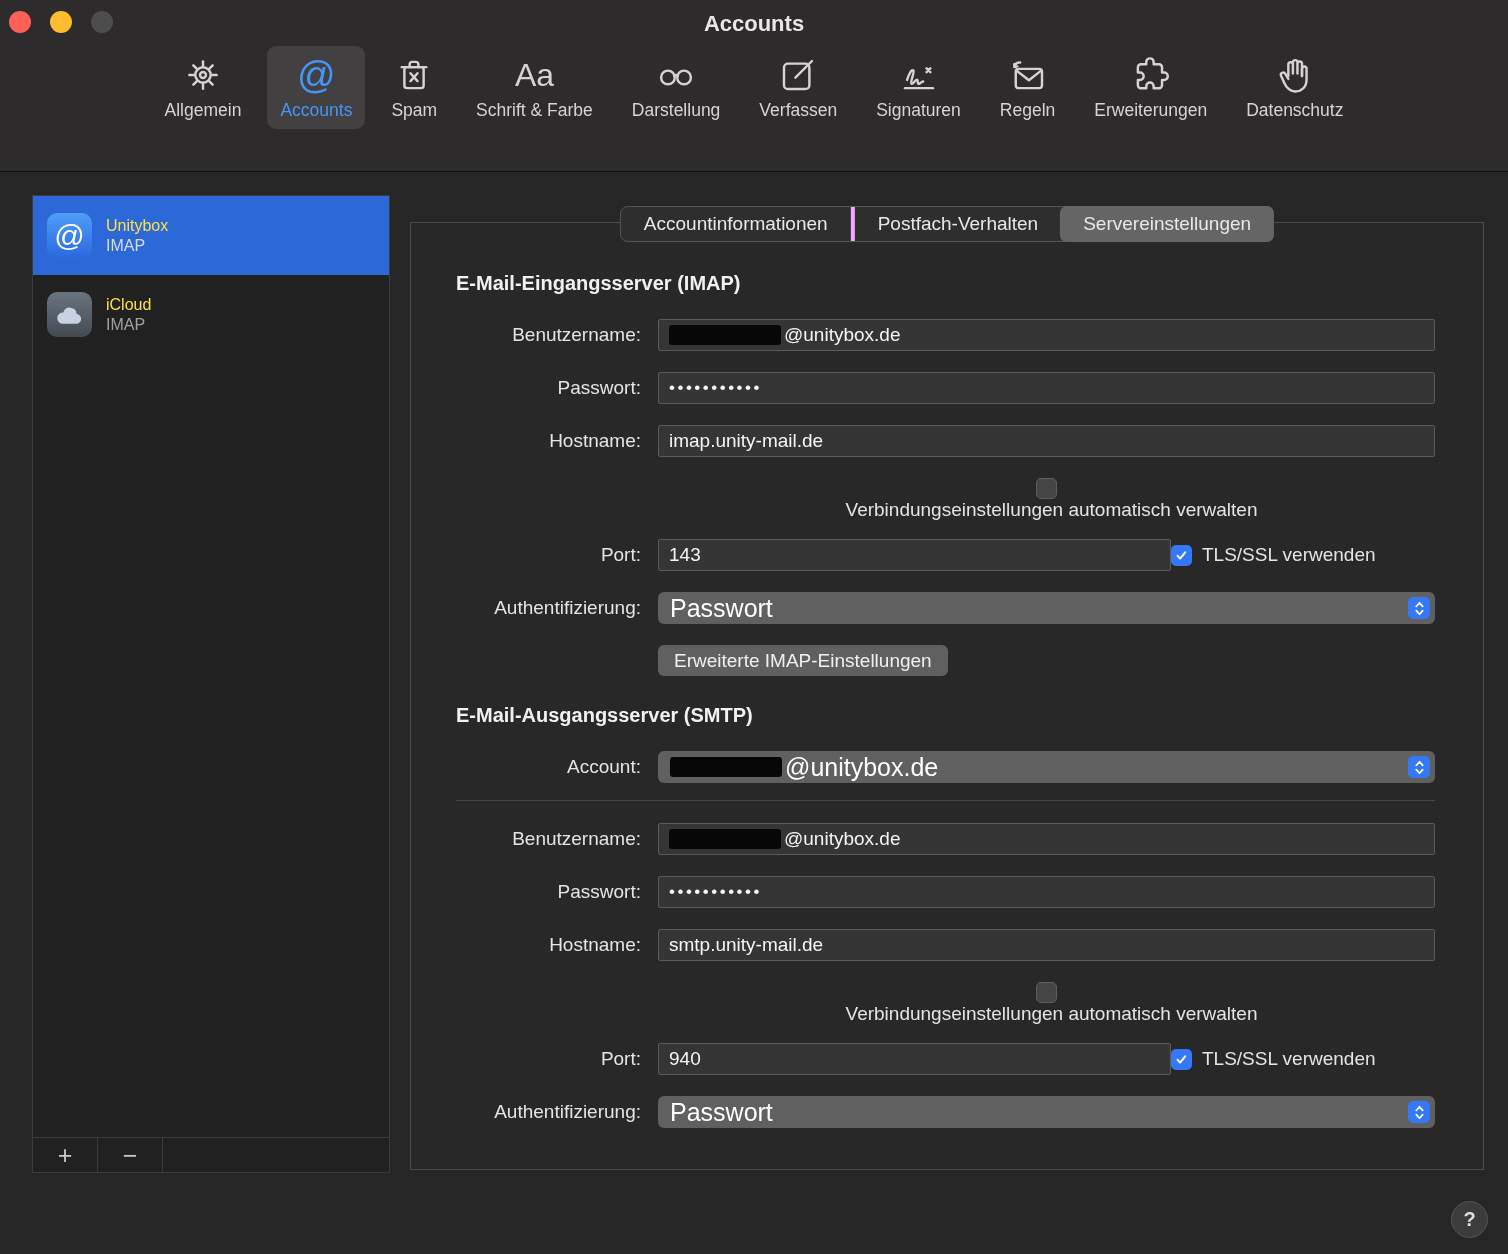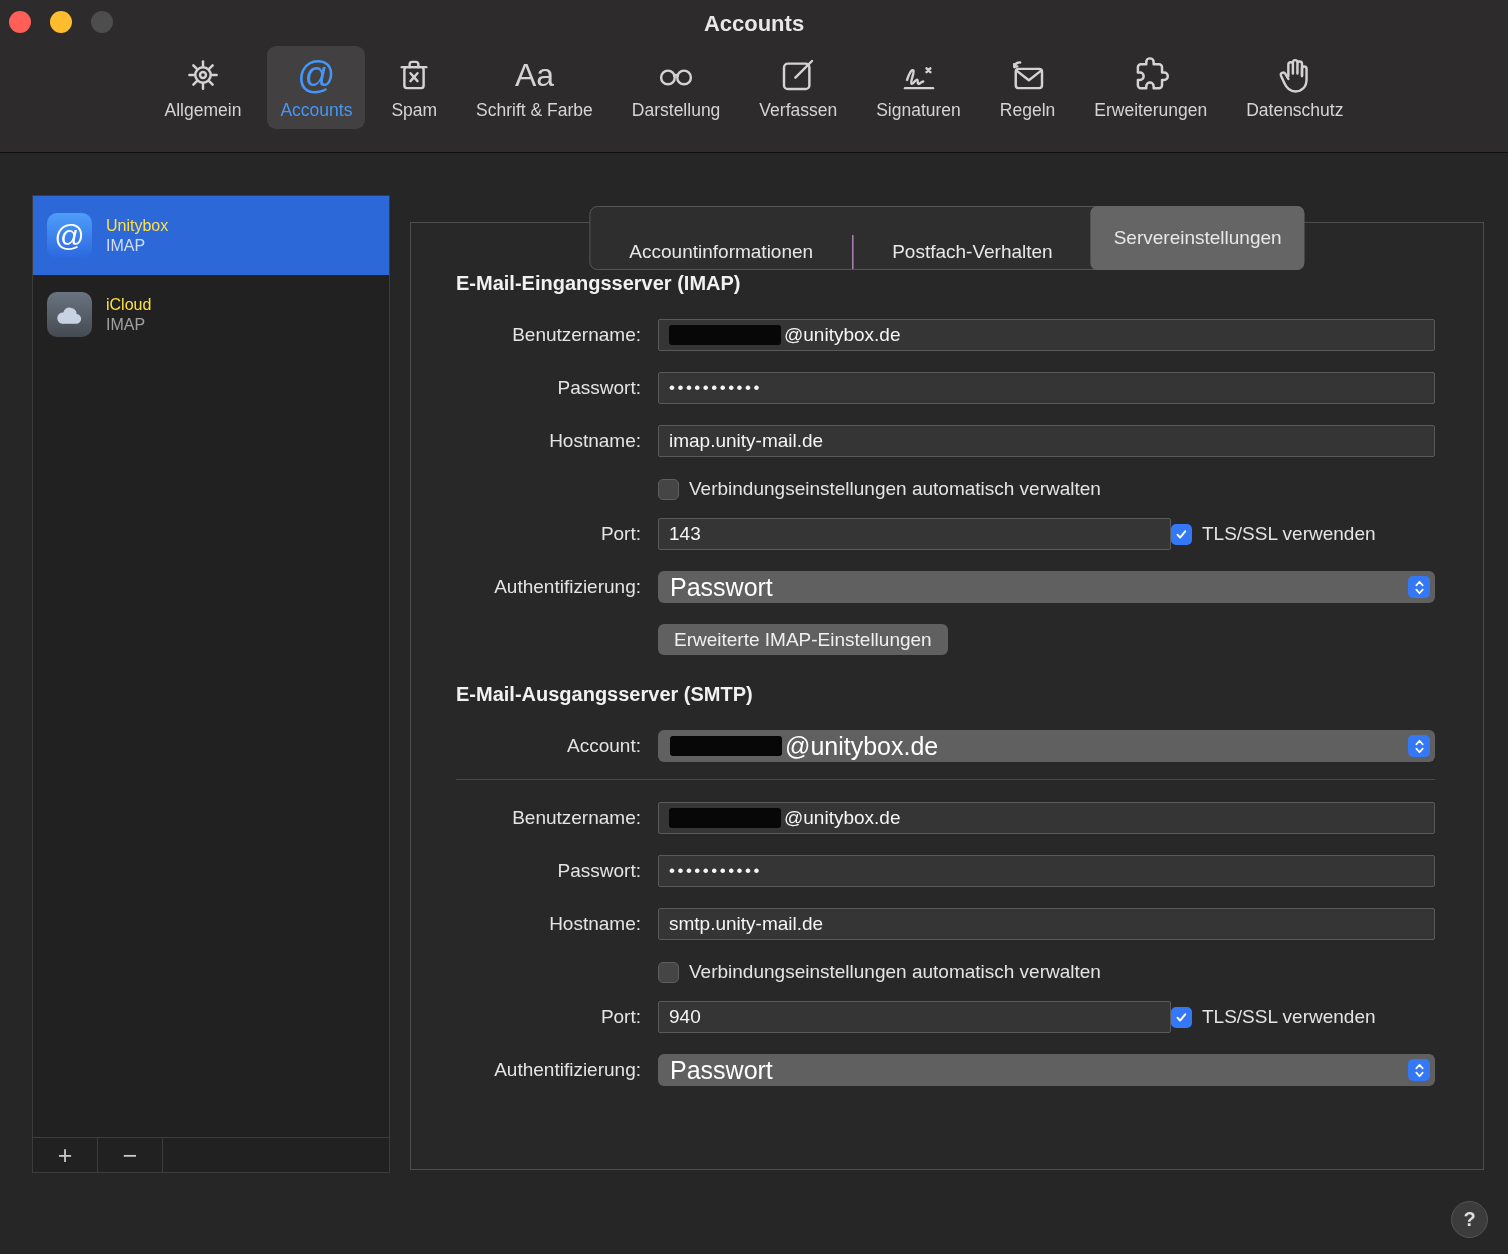--- a/index.html
+++ b/index.html
@@ -1,20 +1,20 @@
 <!DOCTYPE html>
 <html><head>
 <meta charset="utf-8">
 <style>
   * { box-sizing: border-box; }
   body { margin:0; background:#161616; font-family:"Liberation Sans","DejaVu Sans",sans-serif; }
   .window { position:relative; width:1508px; height:1254px; background:#262626; overflow:hidden; }
 
   
-  .chrome { height:153px; background:#2d2b2c; border-bottom:1px solid #0f0f0f; }
+  .chrome { height:172px; background:#2d2b2c; border-bottom:1px solid #0f0f0f; }
   .titlebar { position:relative; height:44px; }
   .traffic { position:absolute; left:9px; top:11px; display:flex; gap:19px; }
   .tl { width:22px; height:22px; border-radius:50%; padding:0; border:none; }
   .tl.red { background:#ff5f57; }
   .tl.yellow { background:#febc2e; }
   .tl.gray { background:#4d4d4d; }
   .window-title { text-align:center; line-height:48px; font-size:22px; font-weight:700; color:#e9e7e7; }
   .toolbar { display:flex; justify-content:center; align-items:flex-start; gap:13px; padding-top:2px; }
   .titem { display:flex; flex-direction:column; align-items:center; gap:2px; padding:6px 13px 8px; border-radius:9px; color:#d6d4d4; background:transparent; border:none; }
   .titem.selected { background:#424041; }
@@ -35,35 +35,35 @@
   .badge.cloud { background:linear-gradient(180deg,#6a7480,#444a52); }
   .acct-name { font-size:16px; color:#fde047;text-align:center; }
   .acct-type { font-size:16px; color:#a0a0a0; margin-top:2px; }
   .acct-row.selected .acct-type { color:#d2ddf3; }
   .sidebar-actions { position:absolute; left:0; right:0; bottom:0; height:35px; border-top:1px solid #3c3c3c; display:flex; }
   .sb-btn { width:65px; height:100%; display:flex; align-items:center; justify-content:center; font-size:25px; color:#c9c9c9; background:transparent; border:none; border-right:1px solid #3c3c3c; padding:0; }
 
   
   .content { position:absolute; left:410px; top:222px; width:1074px; height:948px; border:1px solid #4d4d4d; background:#282828; }
   .segmented { position:absolute; top:-17px; left:50%; transform:translateX(-50%); display:flex; background:#2e2e2e; border:1px solid #565656; border-radius:8px; }
-  .segment { padding:6px 39px; font-size:19px; color:#e8e8e8; background:transparent; border:none; white-space:nowrap;margin-top:28px; }
-  .segment + .segment { border-left:1px solid #f0abfc; }
+  .segment { padding:6px 23px; font-size:19px; color:#e8e8e8; background:transparent; border:none; white-space:nowrap; }
+  .segment + .segment { border-left:4px solid #f0abfc; }
   .segment.no-sep { border-left:none; }
   .segment.selected { background:#656565; border-radius:7px; margin:-1px; padding:7px 23px; }
 
   .form { padding:49px 48px 0 45px; color:#e4e4e4; }
   .section-title { font-size:20px; font-weight:700; color:#f1f1f1; margin:0 0 24px; }
   .section-title.smtp { margin-top:28px; }
   .row { display:flex; align-items:center; margin-bottom:21px; }
   .row-label { width:185px; text-align:right; margin-right:17px; font-size:19px; flex:none; color:#e4e4e4; }
   .field { height:32px; background:#353535; border:1px solid #5a5a5a; border-radius:2px; display:flex; align-items:center; padding:0 10px; font-size:19px; color:#f5f5f5; flex:1; overflow:hidden; }
   .field.small { flex:none; width:513px; }
   .redact { display:inline-block; width:112px; height:20px; background:#070707; border-radius:3px; margin-right:3px; flex:none; }
   .dots { letter-spacing:2.5px; font-size:17px; }
-  .indent { margin-left:202px; }
+  .indent { margin-left:202px;flex-direction:column; }
   .cb { width:21px; height:21px; border-radius:5px; flex:none; padding:0; border:none; }
   .cb.unchecked { background:#454545; border:1px solid #5e5e5e; }
   .cb.checked { background:#3478f6; display:flex; align-items:center; justify-content:center; }
   .cb-label { margin-left:10px; font-size:19px; }
   .cbrow { display:flex; align-items:center; margin-bottom:18px; }
   .tls { display:flex; align-items:center; }
   .popup { position:relative; height:32px; background:#606060; border-radius:6px; flex:1; display:flex; align-items:center; padding:0 40px 0 12px; font-size:25px; color:#fff; border:none; text-align:left; }
   .stepper { position:absolute; right:5px; top:5px; width:22px; height:22px; border-radius:5px; background:#3478f6; display:flex; align-items:center; justify-content:center; }
   .push-btn { height:31px; padding:0 16px; background:#606060; border:none; border-radius:6px; font-size:19px; color:#f0f0f0; }
   .btnrow { margin-bottom:26px; }

